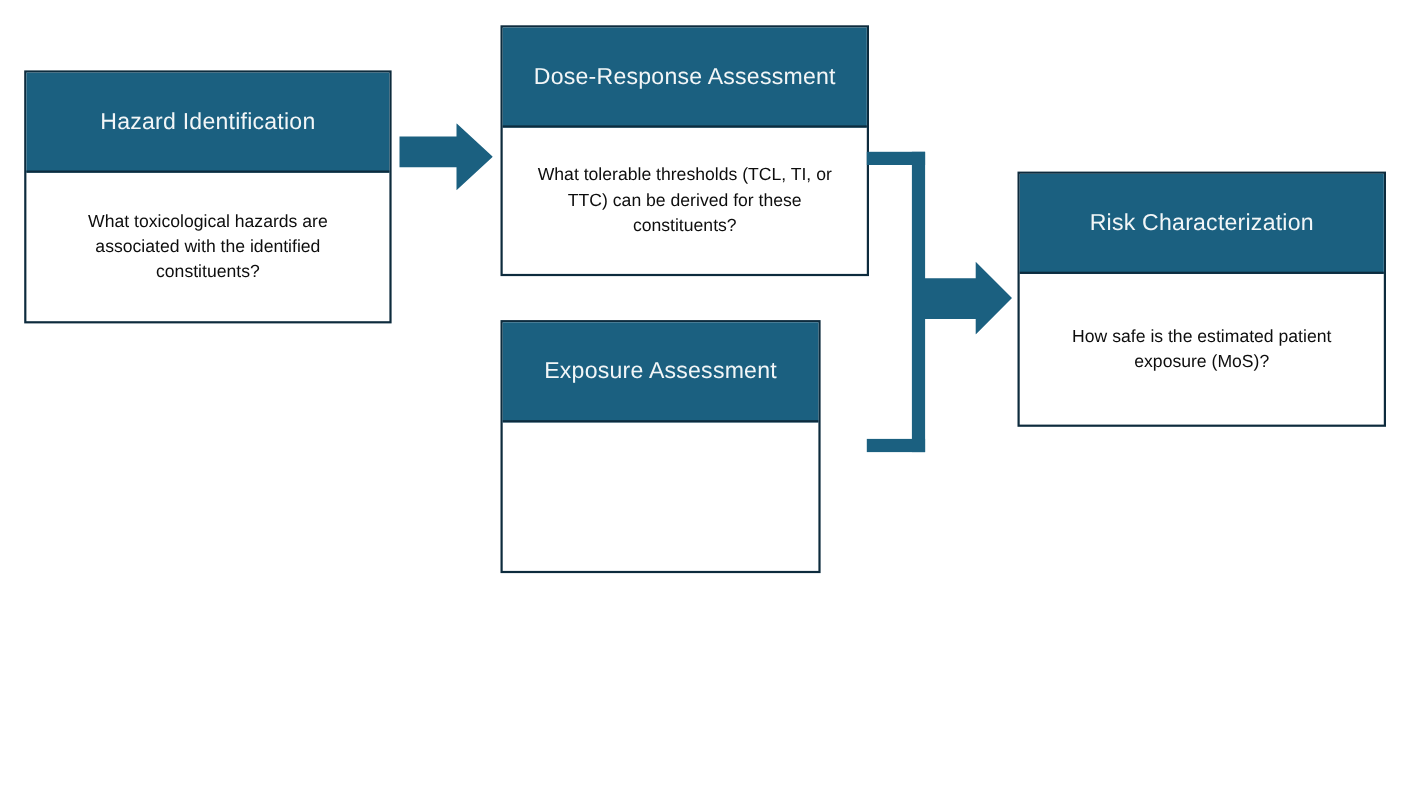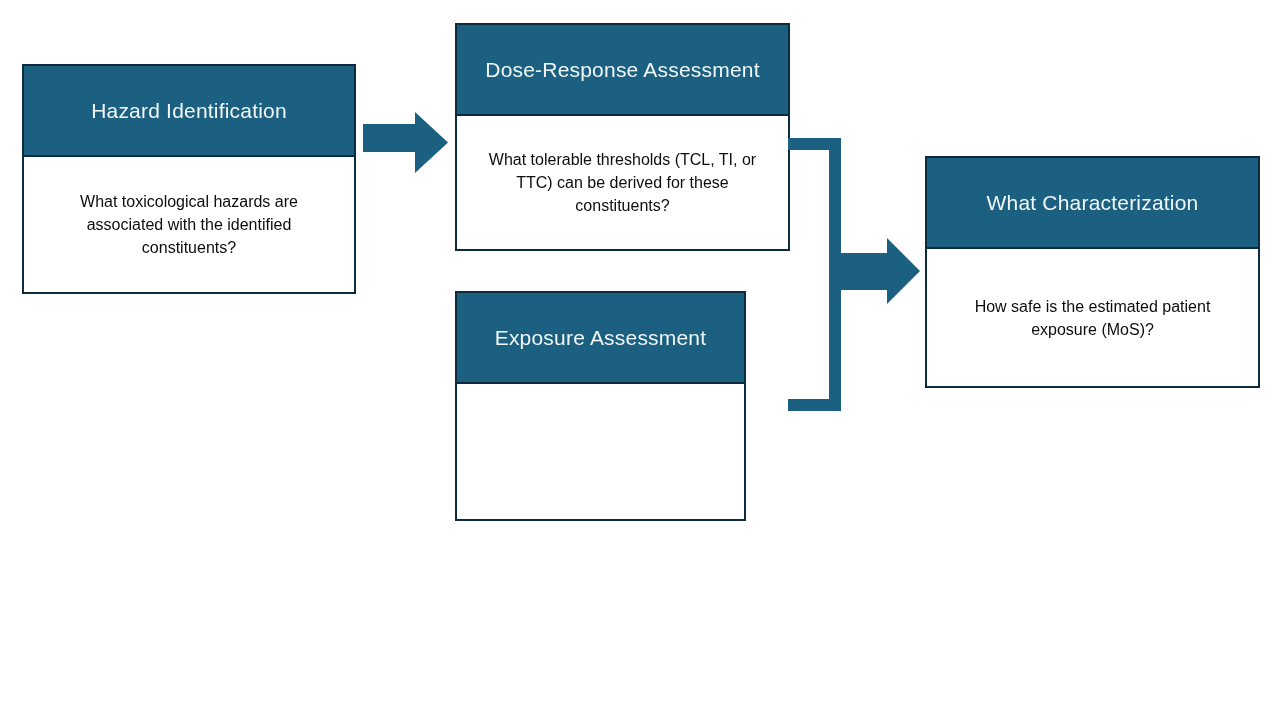--- a/index.html
+++ b/index.html
@@ -114,21 +114,21 @@
   <div class="connector" id="connector-top"></div>
   <div class="connector" id="connector-vertical"></div>
   <div class="connector" id="connector-bottom"></div>
 
   <svg class="block-arrow" id="arrow-2" width="90" height="66" viewBox="0 0 90 66" aria-hidden="true">
     <polygon points="0,15 57,15 57,0 90,33 57,66 57,52 0,52"></polygon>
   </svg>
 
   <section class="flow-box" id="box-risk">
     <header class="box-header">
-      <span>What Characterization</span>
+      <span>Risk Characterization</span>
     </header>
     <div class="box-body">
       <p>How safe is the estimated patient
 exposure (MoS)?</p>
     </div>
   </section>
 
 </div>
 
 </body></html>

